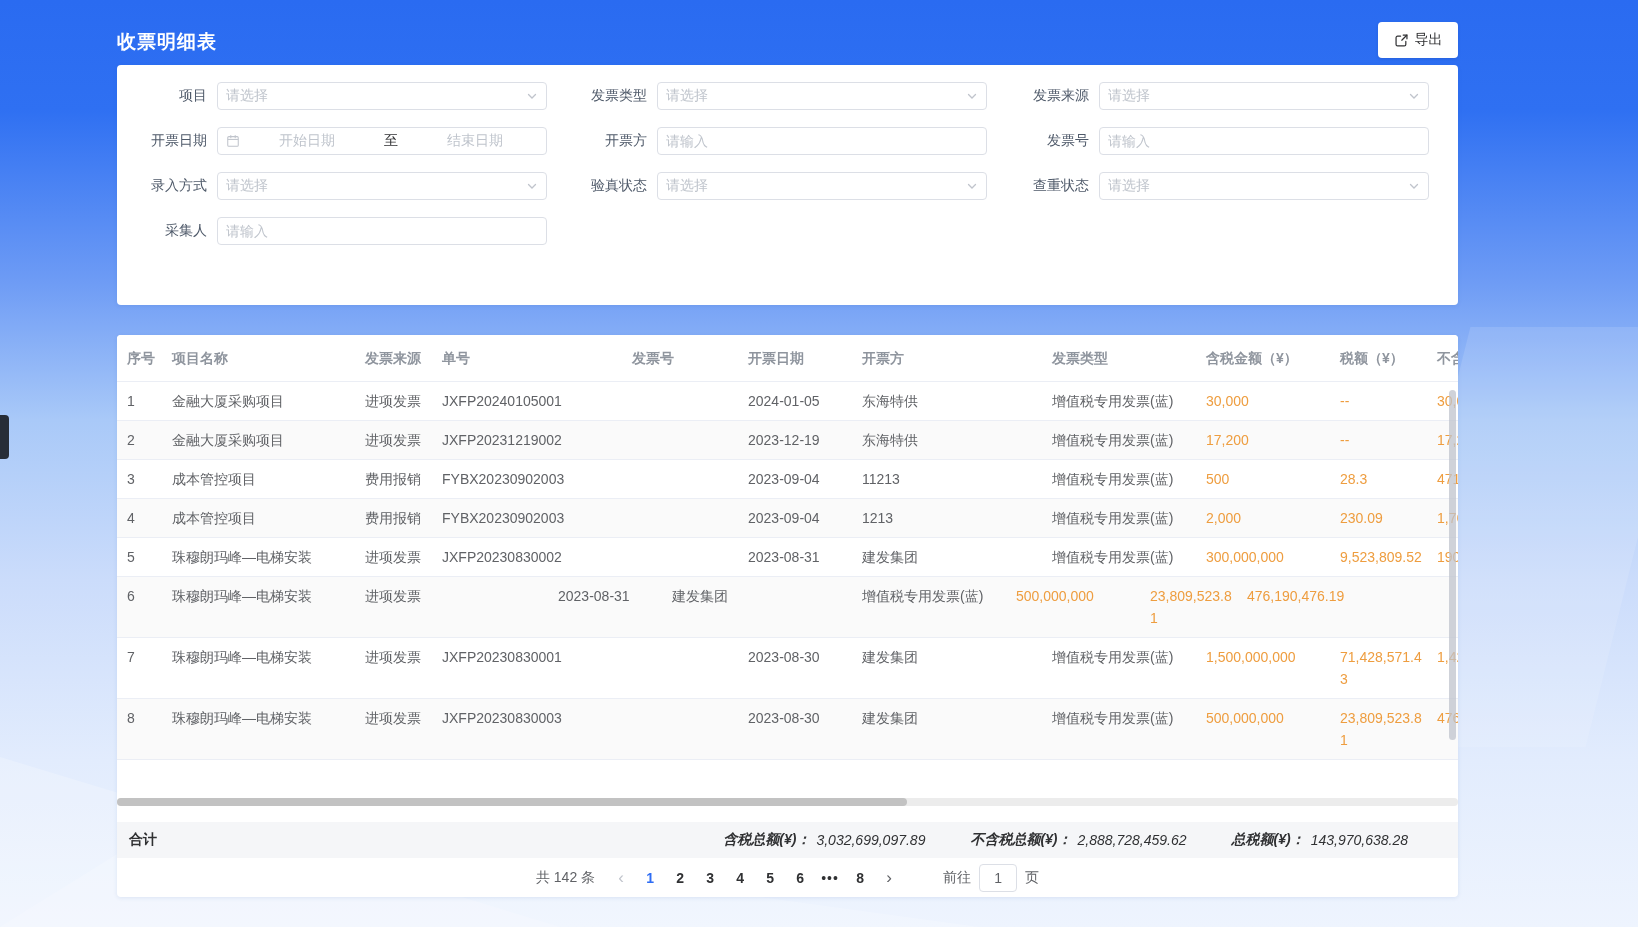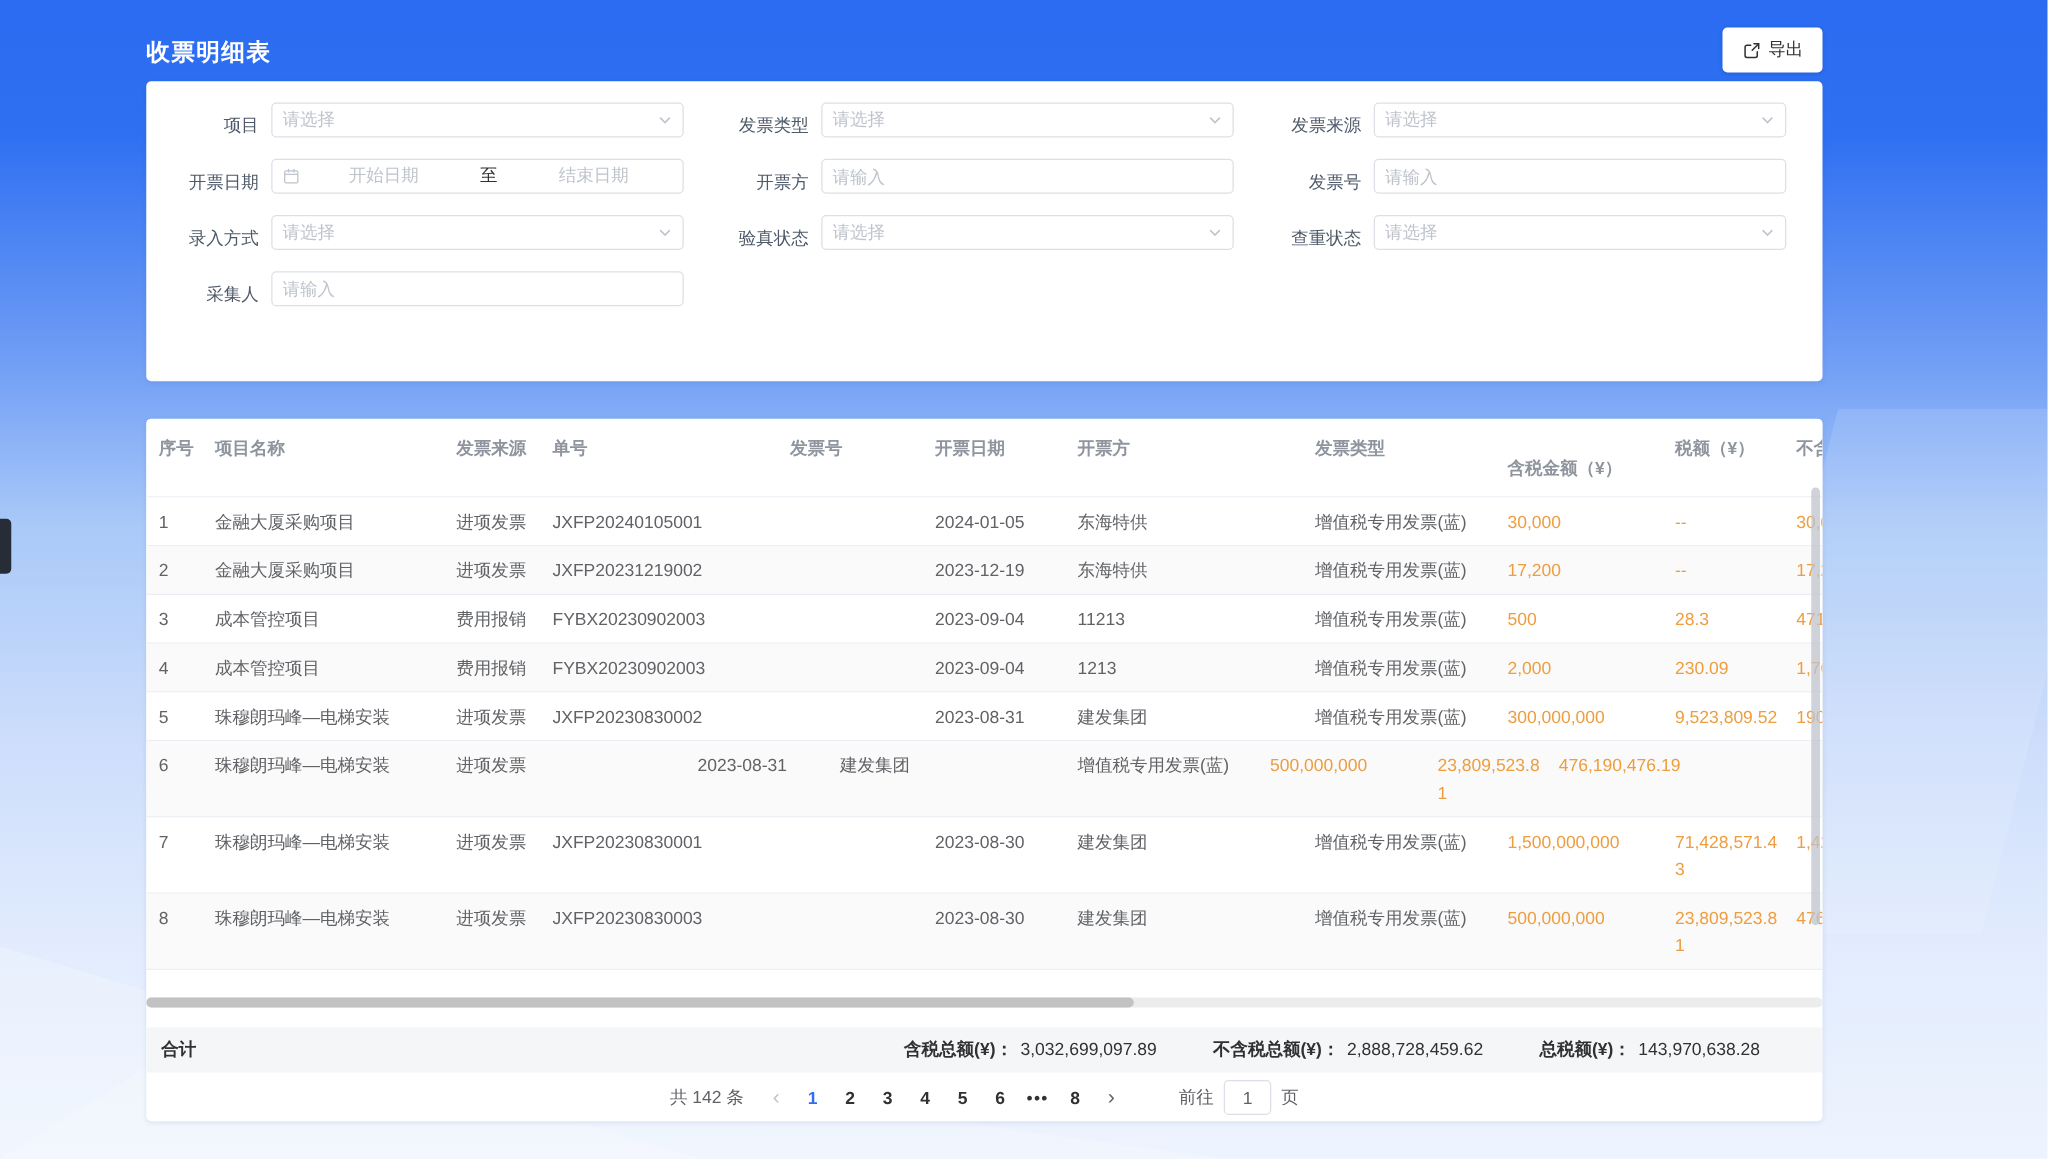--- a/index.html
+++ b/index.html
@@ -24,21 +24,21 @@
     box-shadow:0 1px 3px rgba(20,60,160,.25);
   }
 
   
   .card { position:absolute; left:117px; width:1341px; background:#ffffff; border-radius:4px; box-shadow:0 1px 4px rgba(31,74,153,.10); }
   .search-card { top:65px; height:240px; padding-top:17px; }
   .table-card  { top:335px; height:562px; overflow:hidden; }
 
   
   .filter-grid { display:grid; grid-template-columns:440px 442px 443px; }
-  .form-item { display:flex; align-items:flex-end; margin-bottom:17px; height:28px; }
+  .form-item { display:flex; align-items:center; margin-bottom:17px; height:28px; }
   .form-item .lbl { width:100px; text-align:right; padding-right:10px; color:#4e5969; white-space:nowrap; }
   .field { width:330px; height:28px; border:1px solid #dcdfe6; border-radius:4px; background:#fff;
            display:flex; align-items:center; padding:0 8px; position:relative; }
   .field input { border:none; outline:none; width:100%; height:100%; font-size:14px; font-family:inherit; color:#606266; background:transparent; }
   .field input::placeholder { color:#bfc4cc; }
   .ph { color:#bfc4cc; flex:1; overflow:hidden; white-space:nowrap; }
   .chev { margin-left:auto; display:flex; align-items:center; }
   .date-field .sep { color:#303133; padding:0 14px; }
   .date-field .d-ph { color:#bfc4cc; flex:1; text-align:center; }
   .cal { margin-right:4px; display:flex; align-items:center; }
@@ -61,21 +61,21 @@
 
   .v-scrollbar { position:absolute; right:2px; top:55px; width:7px; height:350px; background:#bfc3cc; opacity:.75; border-radius:4px; }
   .h-scrollbar { position:absolute; left:0; top:463px; width:1341px; height:8px; background:#ececec; border-radius:4px; }
   .h-thumb { position:absolute; left:0; top:0; width:790px; height:8px; background:#c2c2c2; border-radius:4px; }
 
   
   .totals-row { position:absolute; left:0; top:487px; width:1341px; height:36px; background:#f5f6f8;
                 display:flex; align-items:center; padding:0 50px 0 12px; }
   .totals-row .sum-label { color:#303133; font-weight:600; }
   .totals-spacer { flex:1; }
-  .tpair { display:flex; align-items:flex-start; margin-left:45px; white-space:nowrap; }
+  .tpair { display:flex; align-items:center; margin-left:45px; white-space:nowrap;font-style:italic; }
   .tpair .tl { color:#303133; font-weight:600; }
   .tpair .tv { color:#303133; margin-left:6px; }
 
   
   .pagination { position:absolute; left:0; top:523px; width:1341px; height:39px;
                 display:flex; align-items:center; justify-content:center; color:#606266; }
   .pg-total { margin-right:12px; }
   .pg-arrow { min-width:28px; text-align:center; font-size:17px; cursor:pointer; user-select:none; }
   .pg-arrow.disabled { color:#c0c4cc; cursor:default; }
   .pg-num { min-width:30px; text-align:center; font-weight:600; cursor:pointer; color:#303133; padding:0 2px; }
@@ -222,21 +222,21 @@
     <div class="inv-table" id="inv-table">
         <div class="t-row head">
           <div class="t-cell" style="width: 45px;">序号</div>
           <div class="t-cell" style="width: 193px;">项目名称</div>
           <div class="t-cell" style="width: 77px;">发票来源</div>
           <div class="t-cell" style="width: 190px;">单号</div>
           <div class="t-cell" style="width: 116px;">发票号</div>
           <div class="t-cell" style="width: 114px;">开票日期</div>
           <div class="t-cell" style="width: 190px;">开票方</div>
           <div class="t-cell" style="width: 154px;">发票类型</div>
-          <div class="t-cell" style="width: 134px; margin-top: 16px;">含税金额（¥）</div>
+          <div class="t-cell" style="width: 134px;">含税金额（¥）</div>
           <div class="t-cell" style="width: 97px;">税额（¥）</div>
           <div class="t-cell" style="width: 150px;">不含税金额（¥）</div>
         </div>
         <div class="t-row">
           <div class="t-cell" style="width: 45px;">1</div>
           <div class="t-cell" style="width: 193px;">金融大厦采购项目</div>
           <div class="t-cell" style="width: 77px;">进项发票</div>
           <div class="t-cell" style="width: 190px;">JXFP20240105001</div>
           <div class="t-cell" style="width: 116px;"></div>
           <div class="t-cell" style="width: 114px;">2024-01-05</div>

